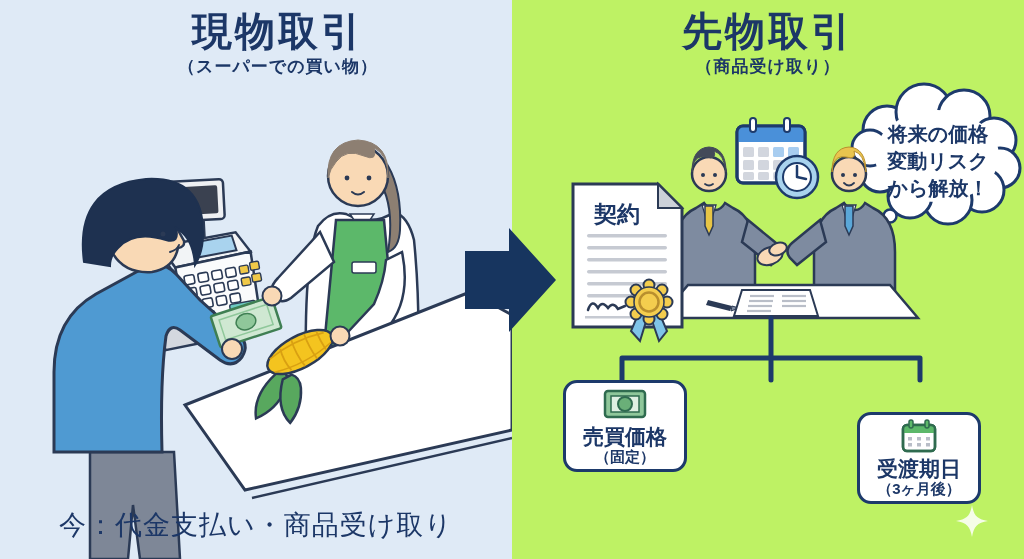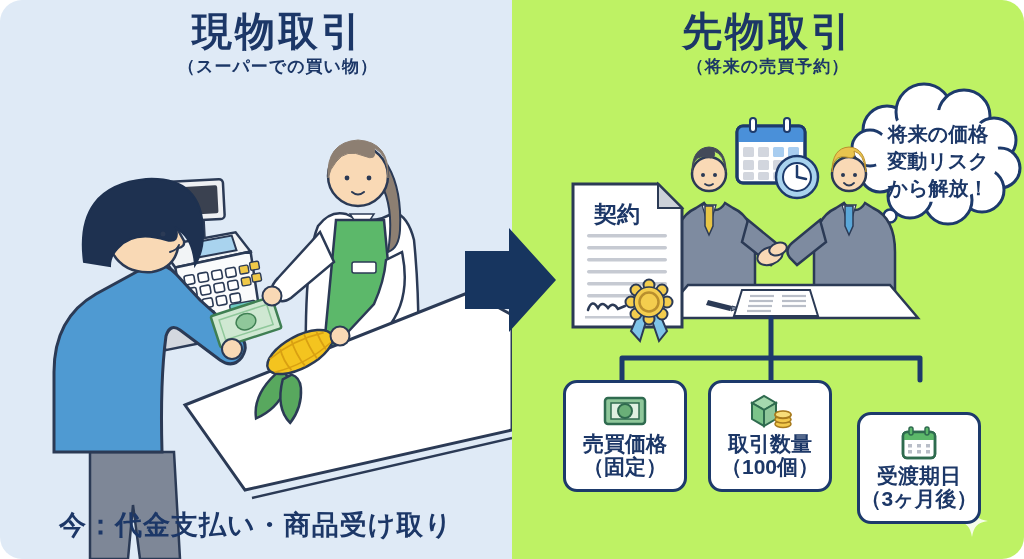--- a/index.html
+++ b/index.html
@@ -1,43 +1,42 @@
 <!DOCTYPE html>
 <html><head>
 <meta charset="utf-8">
 <style>
   html,body { margin:0; padding:0; }
   .canvas {
     position:relative; width:1024px; height:559px; overflow:hidden;
     font-family:"Liberation Sans", sans-serif;
-    border-radius:22px;
   }
   .panel { position:absolute; top:0; height:559px; width:512px; }
   .panel-left  { left:0;    background:#dfeaf6; }
   .panel-right { left:512px; background:#bef264; }
 
   .hdr { position:absolute; top:8px; left:0; width:100%; text-align:center;
          color:#1c3767; z-index:5; }
   .hdr-left { transform:translateX(22px); }
   .hdr .title { font-size:40px; font-weight:800; letter-spacing:3px; line-height:1.15; }
   .hdr .subtitle { font-size:17px; font-weight:700; margin-top:1px; letter-spacing:1px; }
 
   .caption { position:absolute; top:507px; left:0; width:100%; text-align:center;
-             font-size:27px; font-weight:700; color:#1c3767; letter-spacing:1px; z-index:5; }
+             font-size:27px; font-weight:400; color:#1c3767; letter-spacing:1px; z-index:5; }
 
   .scene { position:absolute; left:0; top:0; z-index:1; }
 
   .rule-box {
-    position:absolute; top:380px; width:124px; height:112px;
+    position:absolute; top:380px; width:124px; height:92px;
     background:#ffffff; border:3.5px solid #1d3a6b; border-radius:14px;
     display:flex; flex-direction:column; align-items:center; justify-content:center;
     color:#1c3767; z-index:4; box-sizing:border-box;
   }
   .rule-box .lbl { font-size:21px; font-weight:800; line-height:1.1; margin-top:3px; white-space:nowrap; }
-  .rule-box .sub { font-size:21px; font-weight:800; line-height:1.15; white-space:nowrap; }
+  .rule-box .sub { font-size:15px; font-weight:800; line-height:1.15; white-space:nowrap; }
   .box-1 { left:51px; } .box-2 { left:196px; } .box-3 { left:345px;margin-top:32px; }
 
   .arrow-layer { position:absolute; left:0; top:0; z-index:6; pointer-events:none; }
 
   svg text.jp { font-family:"Liberation Sans", sans-serif; }
 </style>
 </head>
 <body>
 
 <div class="canvas">
@@ -132,21 +131,21 @@
       <circle cx="272" cy="296" r="9.5" fill="#f9d9b5" stroke="#2b3a55" stroke-width="2"></circle>
       <circle cx="232" cy="349" r="10" fill="#f9d9b5" stroke="#2b3a55" stroke-width="2"></circle>
     </svg>
 
     <div class="caption">今：代金支払い・商品受け取り</div>
   </div>
 
   <div class="panel panel-right">
     <div class="hdr">
       <div class="title">先物取引</div>
-      <div class="subtitle">（将来の売買予約）</div>
+      <div class="subtitle">（商品受け取り）</div>
     </div>
 
     <svg class="scene" width="512" height="559" viewBox="0 0 512 559">
 
       <g>
         <g fill="#ffffff" stroke="#1d3a6b" stroke-width="3">
           <circle cx="375" cy="130" r="24"></circle>
             <circle cx="412" cy="112" r="28"></circle>
             <circle cx="452" cy="116" r="26"></circle>
           <circle cx="482" cy="140" r="22"></circle>
@@ -280,35 +279,20 @@
     <div class="rule-box box-1">
       <svg width="46" height="36" viewBox="0 0 46 36">
         <rect x="3" y="5" width="40" height="26" rx="3" fill="#8fc79a" stroke="#2f6b4f" stroke-width="2.5"></rect>
         <rect x="9" y="10" width="28" height="16" fill="#dff0e2" stroke="#2f6b4f" stroke-width="1.5"></rect>
         <circle cx="23" cy="18" r="7" fill="#6aaf78" stroke="#2f6b4f" stroke-width="2"></circle>
       </svg>
       <div class="lbl">売買価格</div>
       <div class="sub">（固定）</div>
     </div>
 
-    <div class="rule-box box-2">
-      <svg width="46" height="36" viewBox="0 0 46 36">
-        <polygon points="5,10 17,3 29,10 17,17" fill="#a5d8ae" stroke="#2f6b4f" stroke-width="2"></polygon>
-        <polygon points="5,10 17,17 17,33 5,26" fill="#7cc48a" stroke="#2f6b4f" stroke-width="2"></polygon>
-        <polygon points="29,10 29,26 17,33 17,17" fill="#8fc79a" stroke="#2f6b4f" stroke-width="2"></polygon>
-        <g fill="#f2c94c" stroke="#a87b1e" stroke-width="1.6">
-          <ellipse cx="36" cy="31" rx="8" ry="3.5"></ellipse>
-            <ellipse cx="36" cy="26.5" rx="8" ry="3.5"></ellipse>
-          <ellipse cx="36" cy="22" rx="8" ry="3.5"></ellipse>
-        </g>
-        <ellipse cx="36" cy="21.5" rx="8" ry="3.5" fill="#f7dd7a" stroke="#a87b1e" stroke-width="1.6"></ellipse>
-      </svg>
-      <div class="lbl">取引数量</div>
-      <div class="sub">（100個）</div>
-    </div>
 
     <div class="rule-box box-3">
       <svg width="46" height="36" viewBox="0 0 46 36">
         <rect x="7" y="7" width="32" height="26" rx="4" fill="#ffffff" stroke="#2f6b4f" stroke-width="2.5"></rect>
         <path d="M11,7 L35,7 Q39,7 39,11 L39,15 L7,15 L7,11 Q7,7 11,7 Z" fill="#5cb86a"></path>
         <rect x="7" y="7" width="32" height="26" rx="4" fill="none" stroke="#2f6b4f" stroke-width="2.5"></rect>
         <rect x="13" y="2" width="4" height="8" rx="2" fill="#5cb86a" stroke="#2f6b4f" stroke-width="1.5"></rect>
         <rect x="29" y="2" width="4" height="8" rx="2" fill="#5cb86a" stroke="#2f6b4f" stroke-width="1.5"></rect>
         <g fill="#b9bec8">
           <rect x="12" y="19" width="4" height="3.5"></rect>

